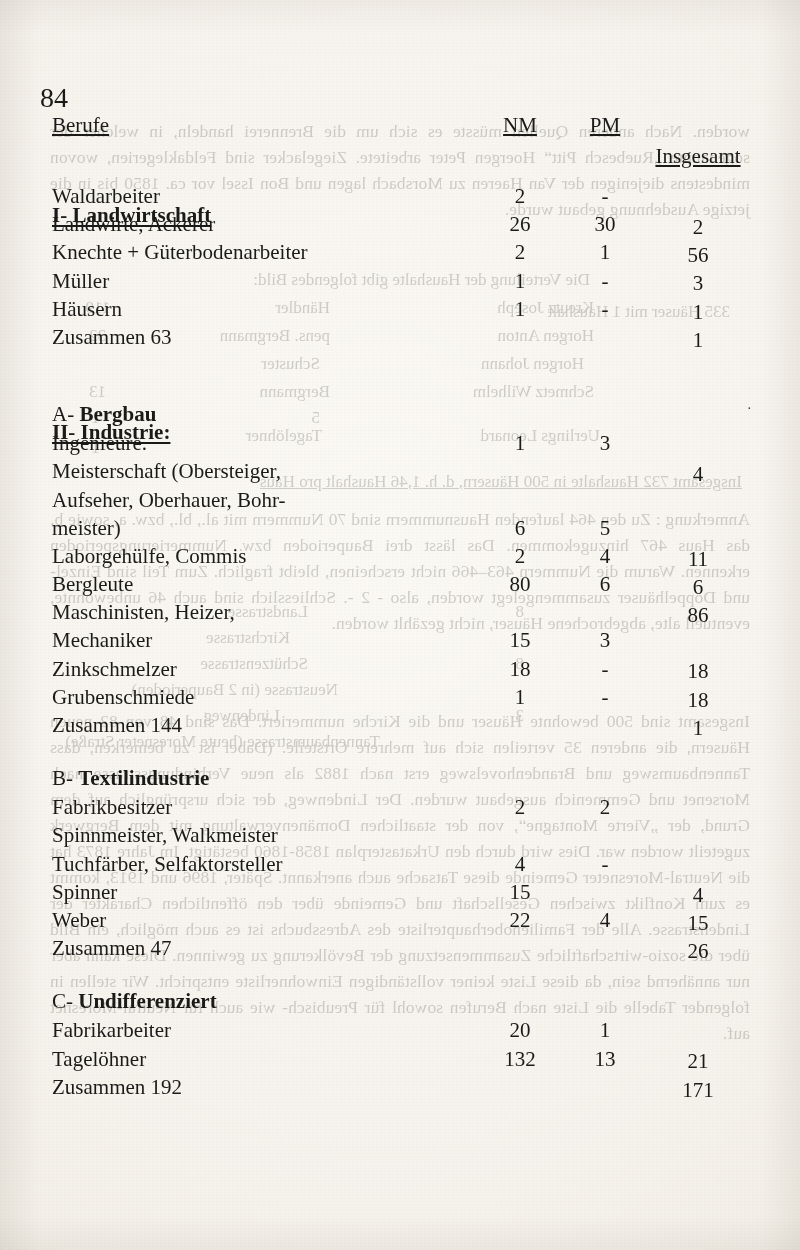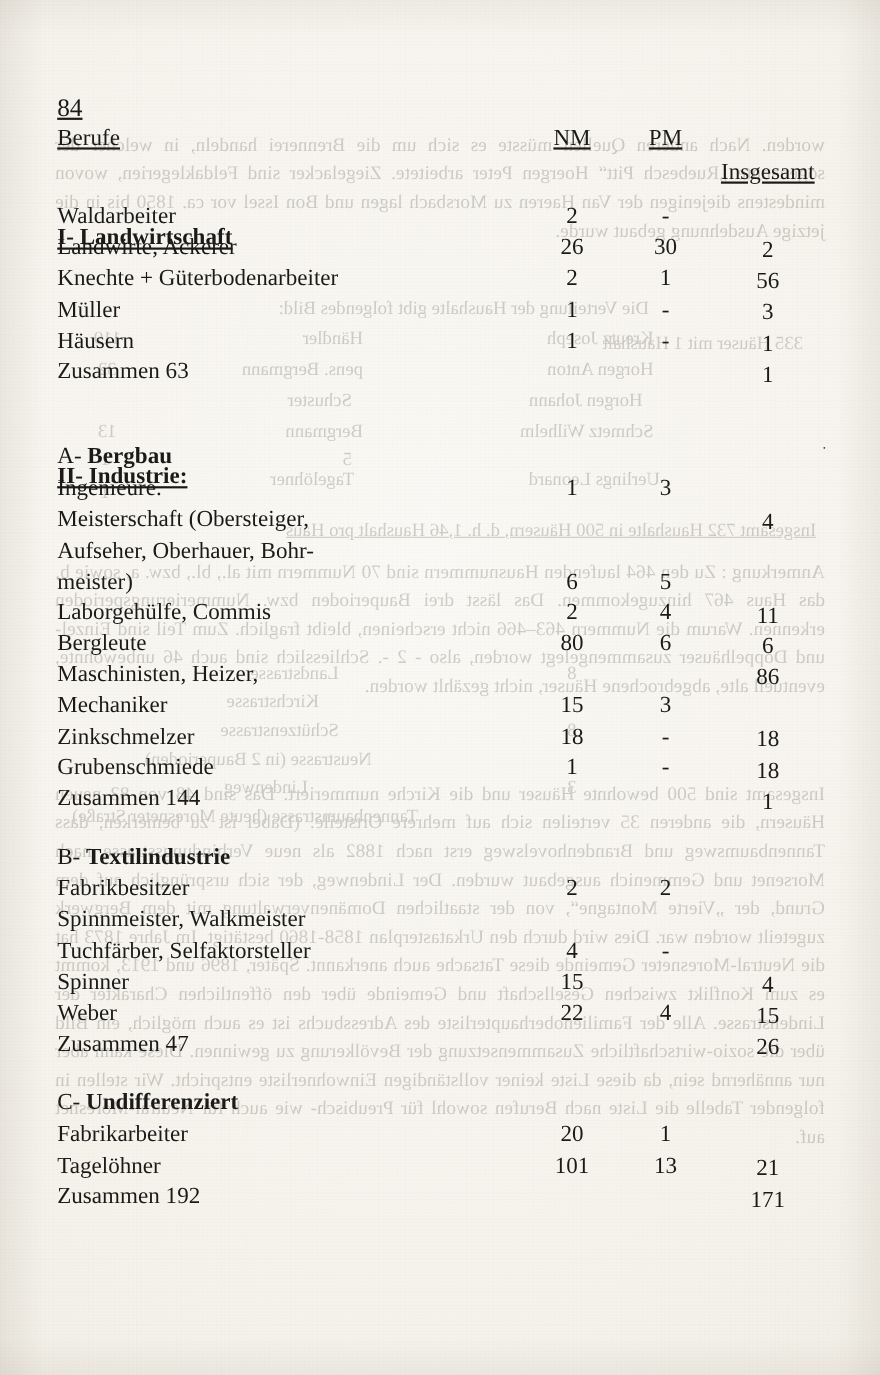--- a/index.html
+++ b/index.html
@@ -74,25 +74,24 @@
   }
 
   
   .sheet {
     position: absolute;
     inset: 0;
     z-index: 3;
   }
   .pageno {
     position: absolute;
-    left: 52px;
+    left: 40px;
     top: 86px;
-    font-size: 23px;
+    font-size: 28px;
     line-height: 24px;
-    text-decoration: underline;
   }
 
   .table {
     position: absolute;
     left: 52px;
     top: 110px;
     width: 700px;
   }
   .row {
     position: relative;
@@ -362,21 +361,21 @@
     </div>
 
     <div class="row">
       <span class="lbl">Fabrikarbeiter</span>
       <span class="c-nm">20</span>
       <span class="c-pm">1</span>
       <span class="c-tot">21</span>
     </div>
     <div class="row">
       <span class="lbl">Tagelöhner</span>
-      <span class="c-nm">101</span>
+      <span class="c-nm">132</span>
       <span class="c-pm">13</span>
       <span class="c-tot">171</span>
     </div>
     <div class="row">
       <span class="lbl">Zusammen 192</span>
     </div>
 
   </div>
 
   <span class="spk" style="left:747px; top:401px;">·</span>

